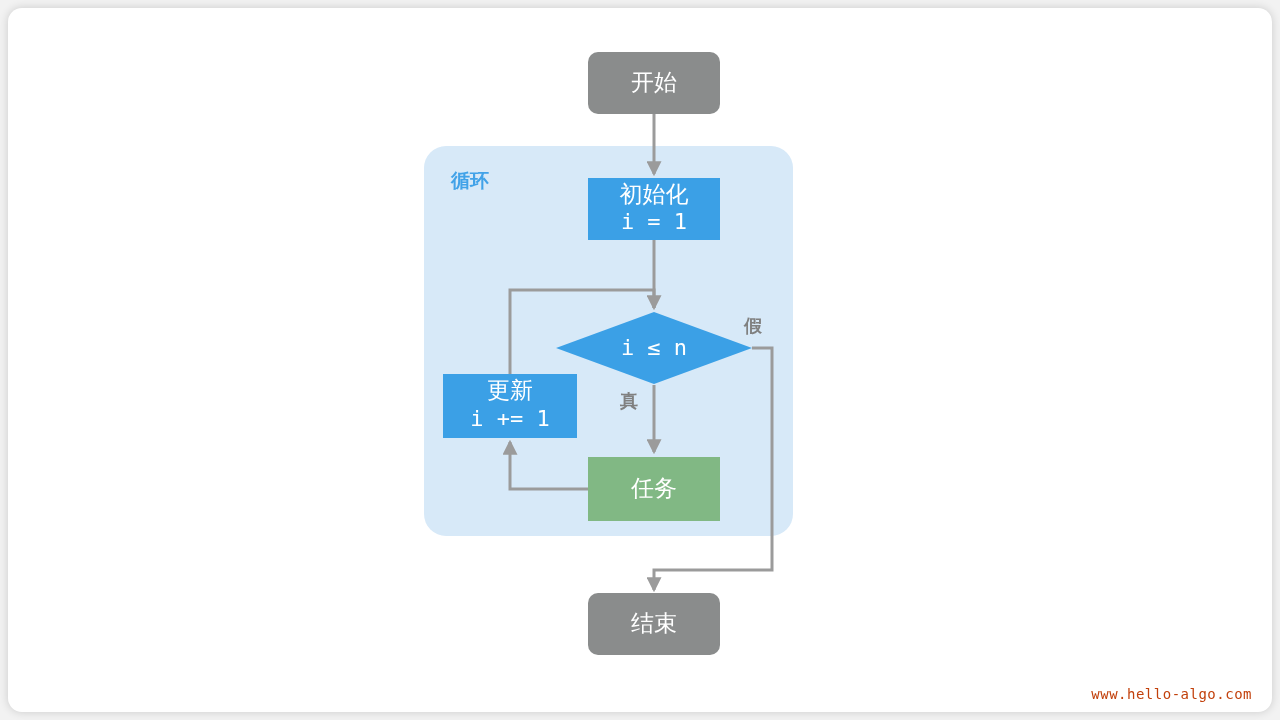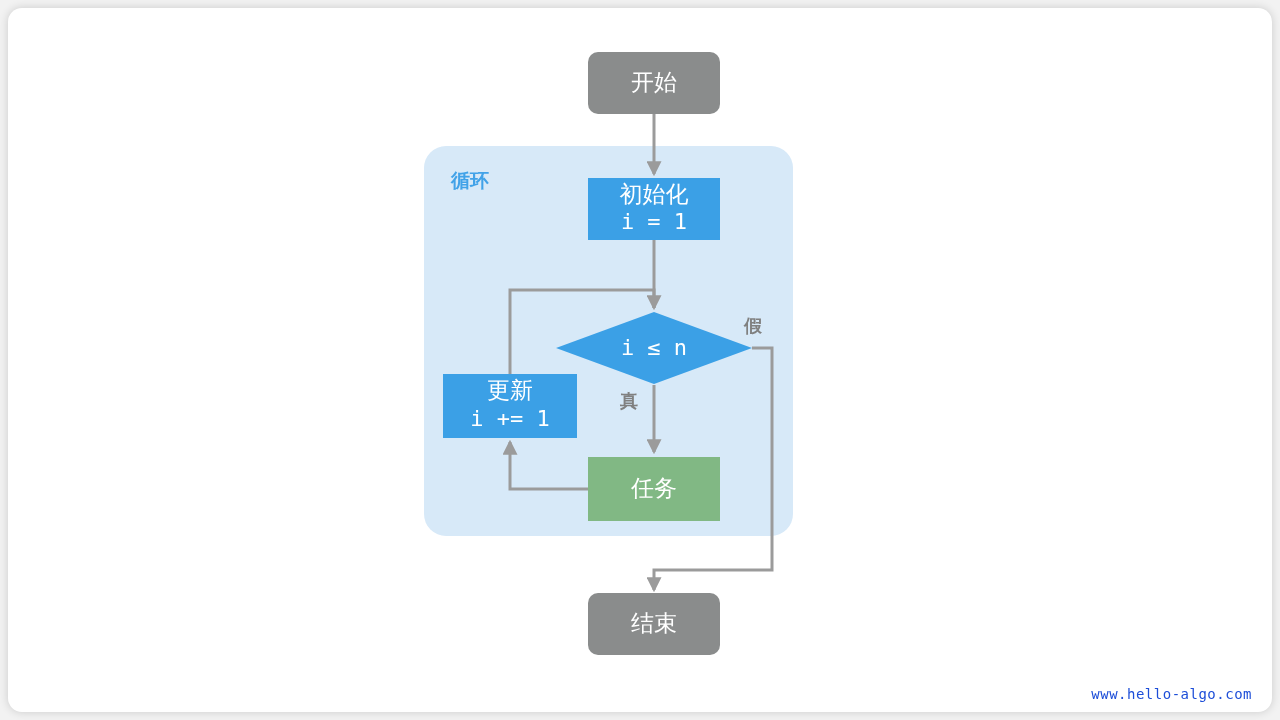--- a/index.html
+++ b/index.html
@@ -61,21 +61,21 @@
     font-family: "Liberation Sans", sans-serif;
     font-size: 19px;
     font-weight: bold;
     text-anchor: start;
     dominant-baseline: middle;
   }
   .watermark {
     position: absolute;
     right: 28px;
     bottom: 18px;
-    color: #1d4ed8;
+    color: #c2410c;
     font-family: "DejaVu Sans Mono", monospace;
     font-size: 14px;
     letter-spacing: 0.5px;
   }
   .edge-line {
     stroke: #9b9b9b;
     stroke-width: 3;
     fill: none;
   }
   .arrow-head {

